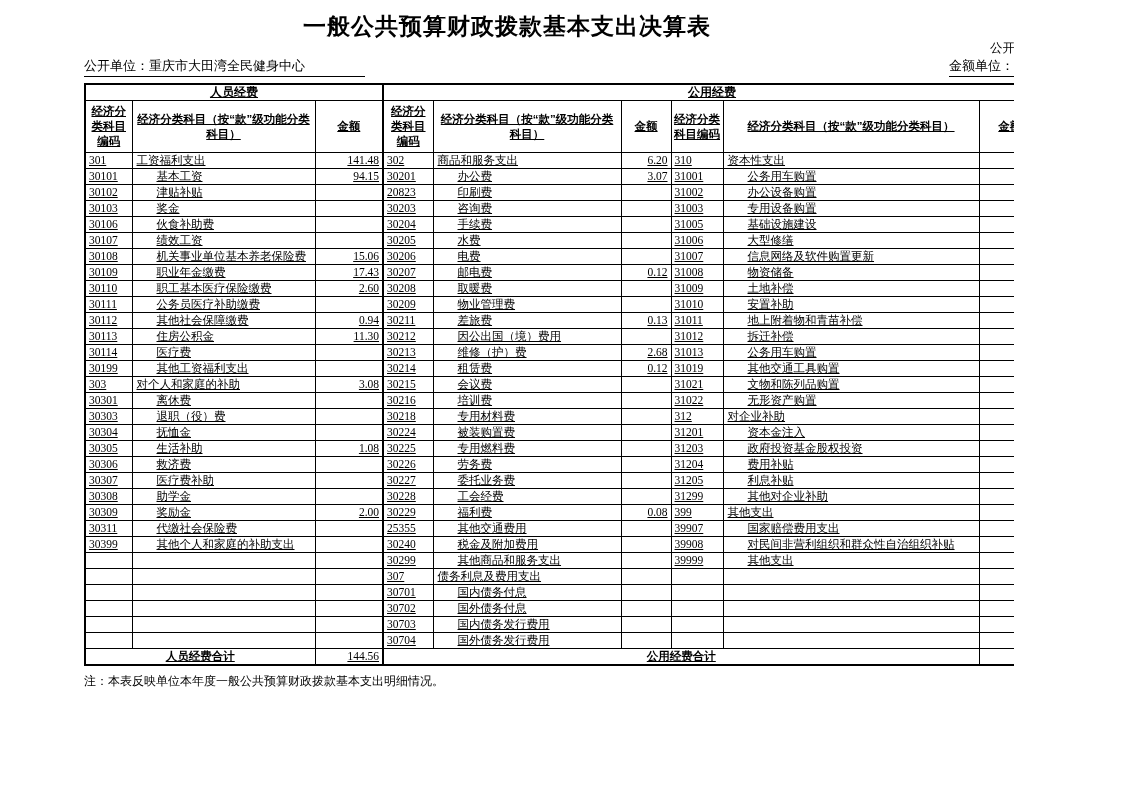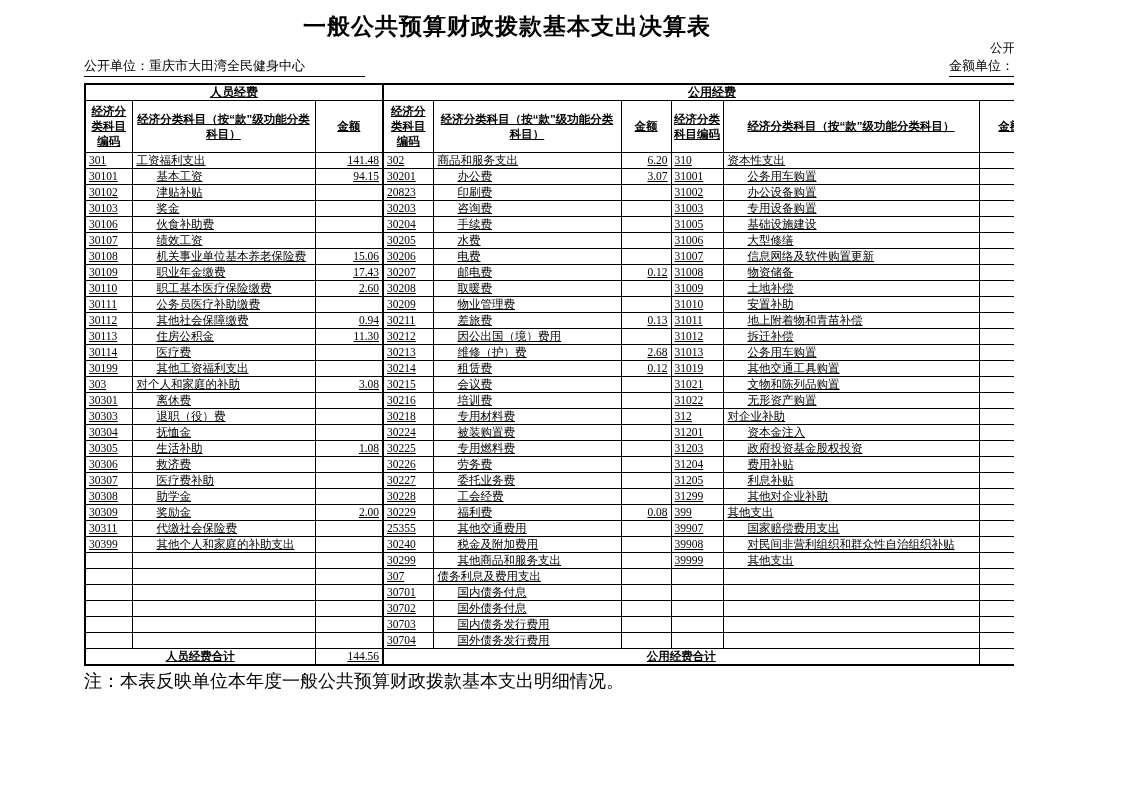--- a/index.html
+++ b/index.html
@@ -28,21 +28,21 @@
     padding:0 2px; line-height:1.3; white-space:normal; word-break:break-all;
     font-family:"Liberation Sans","DejaVu Sans",sans-serif;
   }
   tbody td, tfoot td { height:16px; font-size:11.5px; line-height:15px; white-space:nowrap; }
   td.code { text-align:left; padding-left:3px; }
   td.name { text-align:left; padding-left:4px; }
   td.name.l1 { padding-left:24px; }
   td.amt { text-align:right; padding-right:3px; }
   .secdiv { border-left:2px solid #000 !important; }
   tfoot td.tlabel { text-align:center; font-weight:bold; font-family:"Liberation Sans","DejaVu Sans",sans-serif; font-size:11.5px; }
-  .note { margin-top:7px; font-size:18px; line-height:16px; }
+  .note { margin-top:7px; font-size:12px; line-height:16px; }
 </style>
 </head>
 <body>
 
 <div class="page">
   <div class="title">一般公共预算财政拨款基本支出决算表</div>
   <div class="content">
     <div class="table-no">公开06表</div>
     <div class="meta-row">
       <span class="u pub">公开单位：重庆市大田湾全民健身中心</span>

